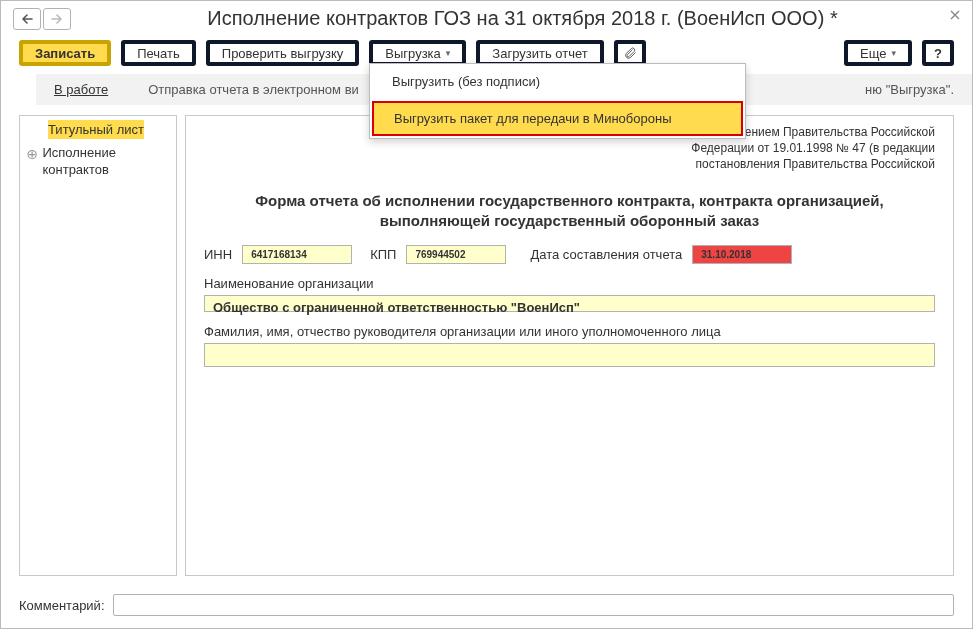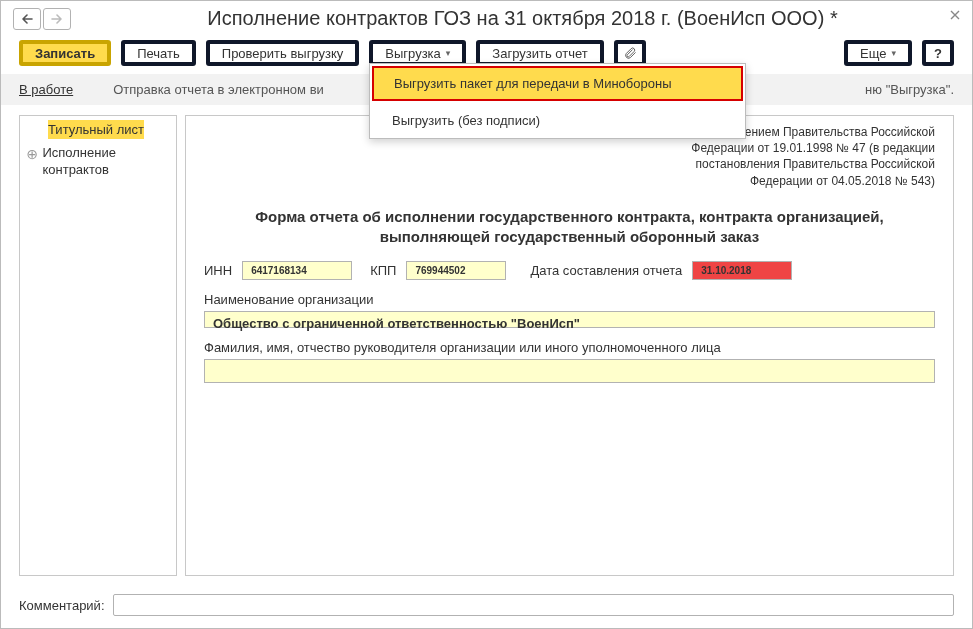--- a/index.html
+++ b/index.html
@@ -9,21 +9,21 @@
   .nav-arrows { display: flex; gap: 2px; margin-right: 14px; }
   .nav-btn { width: 28px; height: 22px; border: 1px solid #b2b2b2; border-radius: 3px; background: #fff; display: flex; align-items: center; justify-content: center; cursor: pointer; }
   .title-text { flex: 1; text-align: center; font-size: 20px; color: #333; }
   .close-x { position: absolute; right: 12px; top: 6px; font-size: 14px; color: #888; cursor: pointer; }
   .toolbar { display: flex; align-items: center; padding: 6px 18px 8px; gap: 10px; }
   .btn { height: 26px; border: 4px solid #0f172a; border-radius: 3px; background: #fff; padding: 0 12px; display: inline-flex; align-items: center; gap: 5px; cursor: pointer; font-size: 13px; color: #333; }
   .btn.primary { background: #ffdb4d; border-color: #c9a400; font-weight: bold; }
   .btn .caret { font-size: 9px; color: #666; }
   .btn.icon-only { padding: 0; width: 32px; justify-content: center; }
   .toolbar-spacer { flex: 1; }
-  .info-strip { background: #f2f2f2; padding: 8px 18px; display: flex; align-items: center; gap: 40px; font-size: 13px; }
+  .info-strip { background: #f2f2f2; padding: 8px 18px; display: flex; align-items: center; gap: 40px; font-size: 13px; margin-left: 35px; }
   .info-link { color: #333; text-decoration: underline; cursor: pointer; }
   .info-text { color: #555; }
   .body-area { flex: 1; display: flex; padding: 10px 18px 10px 18px; gap: 8px; min-height: 0; }
   .sidebar { width: 158px; border: 1px solid #c8c8c8; background: #fff; overflow: hidden; }
   .side-item { padding: 2px 6px; font-size: 13px; cursor: pointer; display: flex; align-items: flex-start; gap: 4px; }
   .side-title { background: #ffdb4d; display: inline-block; margin: 4px 6px 4px 28px; padding: 2px 0; }
   .side-expand { color: #9a9a9a; font-size: 14px; line-height: 1; margin-top: 2px; width: 14px; text-align: center; }
   .main-panel { flex: 1; border: 1px solid #c8c8c8; background: #fff; padding: 0 18px 18px 18px; overflow: auto; display: flex; flex-direction: column; }
   .decree { text-align: right; font-size: 12px; color: #333; line-height: 1.35; margin: 8px 0 12px 0; }
   .form-title { text-align: center; font-weight: bold; font-size: 15px; line-height: 1.35; margin: 6px 10px 14px; }
@@ -116,21 +116,20 @@
         <span class="side-expand">⊕</span>
         <span style="line-height:1.3">Исполнение контрактов</span>
       </div>
     </div>
 
     <div class="main-panel">
       <div class="decree">
         <div>постановлением Правительства Российской</div>
         <div>Федерации от 19.01.1998 № 47 (в редакции</div>
         <div>постановления Правительства Российской</div>
-        <div>Федерации от 04.05.2018 № 543)</div>
       </div>
 
       <div class="form-title">Форма отчета об исполнении государственного контракта, контракта организацией, выполняющей государственный оборонный заказ</div>
 
       <div class="row">
         <span class="lbl">ИНН</span>
         <span class="val-box" style="min-width:110px">6417168134</span>
         <span class="lbl" style="margin-left:8px">КПП</span>
         <span class="val-box" style="min-width:100px">769944502</span>
         <span class="lbl" style="margin-left:14px">Дата составления отчета</span>
@@ -144,17 +143,17 @@
       <div class="empty-box"><span></span></div>
     </div>
   </div>
 
   <div class="footer">
     <span class="lbl">Комментарий:</span>
     <input class="comment-input" type="text" style="">
   </div>
 
   <div class="dropdown">
+    <div class="dropdown-item"><span>Выгрузить (без подписи)</span></div>
     <div class="dropdown-item highlight"><span>Выгрузить пакет для передачи в Минобороны</span></div>
-    <div class="dropdown-item"><span>Выгрузить (без подписи)</span></div>
   </div>
 
 </div>
 
 </body></html>

